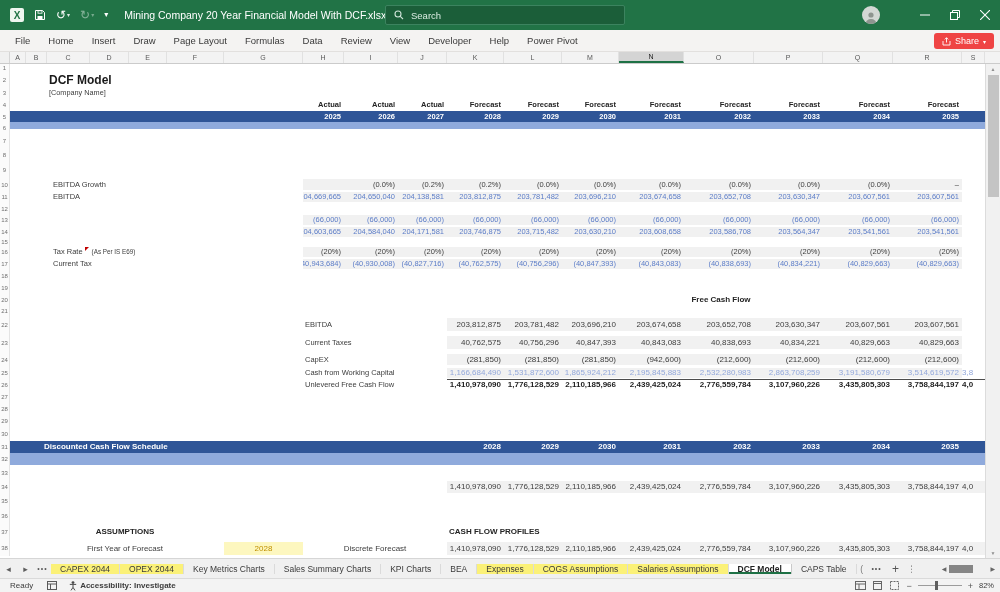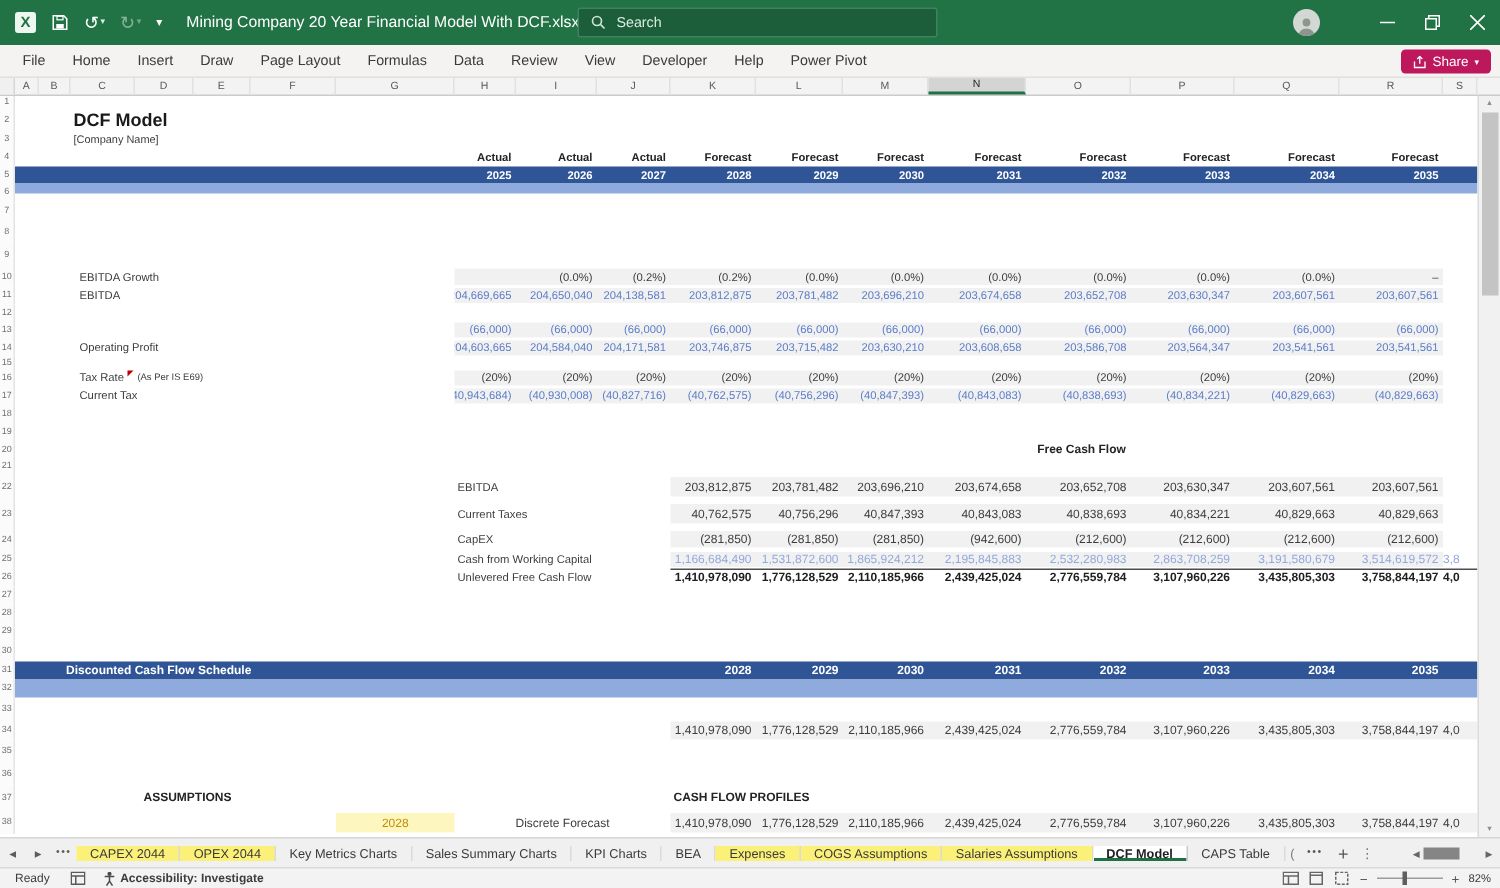--- a/index.html
+++ b/index.html
@@ -17,21 +17,21 @@
   .doc-title{margin-left:16px;font-size:10.5px;white-space:nowrap;}
   .searchbox{position:absolute;left:385px;top:5px;width:240px;height:20px;background:#1b5e39;border:1px solid #3c835f;border-radius:2px;display:flex;align-items:center;gap:7px;padding-left:8px;color:#d9ece1;font-size:9.5px;}
   .win-controls{position:absolute;right:0;top:0;height:30px;display:flex;align-items:center;}
   .avatar{width:18px;height:18px;border-radius:50%;background:#d3d8d4;margin-right:30px;display:flex;align-items:flex-end;justify-content:center;overflow:hidden;}
   .wc{width:30px;height:30px;display:flex;align-items:center;justify-content:center;}
 
   
   .ribbon{position:absolute;top:30px;left:0;width:1000px;height:22px;background:#f4f3f2;border-bottom:1px solid #e2e0de;display:flex;align-items:center;}
   #ribbon-tabs{display:flex;margin-left:6px;justify-content:center;}
   .rtab{font-size:9.5px;color:#3a3a3a;padding:0 9px;line-height:21px;white-space:nowrap;}
-  .share{position:absolute;right:6px;top:3px;height:16px;background:#be185d;color:#fff;border-radius:3px;font-size:9px;display:flex;align-items:center;gap:4px;padding:0 8px;}
+  .share{position:absolute;right:6px;top:3px;height:16px;background:#ef4444;color:#fff;border-radius:3px;font-size:9px;display:flex;align-items:center;gap:4px;padding:0 8px;}
 
   
   #col-headers{position:absolute;top:52px;left:0;width:1000px;height:12px;background:#f3f3f3;border-bottom:1px solid #cbcbcb;}
   .colhdr{position:absolute;top:0;height:11px;font-size:7px;color:#585858;display:flex;align-items:center;justify-content:center;border-right:1px solid #e1e1e1;}
   .colhdr.sel{background:#d4d4d4;border-bottom:2px solid #1e7145;color:#1c1c1c;}
   .corner{position:absolute;left:0;top:0;width:10px;height:11px;border-right:1px solid #d5d5d5;background:#f0f0f0;}
 
   
   #grid{position:absolute;top:64px;left:0;width:1000px;height:494px;background:#fff;overflow:hidden;}
   .rowhdr{position:absolute;left:0;width:10px;background:#fbfbfb;border-right:1px solid #e4e4e4;font-size:6px;color:#6f6f6f;display:flex;align-items:center;justify-content:center;}
@@ -297,23 +297,20 @@
       <div class="cell blue right" style="left: 398px; top: 150px; width: 49px; height: 12px;">(66,000)</div>
       <div class="cell blue right" style="left: 447px; top: 150px; width: 57px; height: 12px;">(66,000)</div>
       <div class="cell blue right" style="left: 504px; top: 150px; width: 58px; height: 12px;">(66,000)</div>
       <div class="cell blue right" style="left: 562px; top: 150px; width: 57px; height: 12px;">(66,000)</div>
       <div class="cell blue right" style="left: 619px; top: 150px; width: 65px; height: 12px;">(66,000)</div>
       <div class="cell blue right" style="left: 684px; top: 150px; width: 70px; height: 12px;">(66,000)</div>
       <div class="cell blue right" style="left: 754px; top: 150px; width: 69px; height: 12px;">(66,000)</div>
       <div class="cell blue right" style="left: 823px; top: 150px; width: 70px; height: 12px;">(66,000)</div>
       <div class="cell blue right" style="left: 893px; top: 150px; width: 69px; height: 12px;">(66,000)</div>
       <div class="stripe" style="left: 303px; top: 163px; width: 659px; height: 10px;"></div>
-      <div class="cell leftp" style="left: 47px; top: 162px; width: 256px; height: 12px;">
-        <span>Operating Profit</span>
-      </div>
       <div class="cell blue right" style="left: 303px; top: 162px; width: 41px; height: 12px;">204,603,665</div>
       <div class="cell blue right" style="left: 344px; top: 162px; width: 54px; height: 12px;">204,584,040</div>
       <div class="cell blue right" style="left: 398px; top: 162px; width: 49px; height: 12px;">204,171,581</div>
       <div class="cell blue right" style="left: 447px; top: 162px; width: 57px; height: 12px;">203,746,875</div>
       <div class="cell blue right" style="left: 504px; top: 162px; width: 58px; height: 12px;">203,715,482</div>
       <div class="cell blue right" style="left: 562px; top: 162px; width: 57px; height: 12px;">203,630,210</div>
       <div class="cell blue right" style="left: 619px; top: 162px; width: 65px; height: 12px;">203,608,658</div>
       <div class="cell blue right" style="left: 684px; top: 162px; width: 70px; height: 12px;">203,586,708</div>
       <div class="cell blue right" style="left: 754px; top: 162px; width: 69px; height: 12px;">203,564,347</div>
       <div class="cell blue right" style="left: 823px; top: 162px; width: 70px; height: 12px;">203,541,561</div>
@@ -419,20 +416,21 @@
       <div class="cell right" style="left: 504px; top: 417px; width: 58px; height: 12px; font-size: 8px;">1,776,128,529</div>
       <div class="cell right" style="left: 562px; top: 417px; width: 57px; height: 12px; font-size: 8px;">2,110,185,966</div>
       <div class="cell right" style="left: 619px; top: 417px; width: 65px; height: 12px; font-size: 8px;">2,439,425,024</div>
       <div class="cell right" style="left: 684px; top: 417px; width: 70px; height: 12px; font-size: 8px;">2,776,559,784</div>
       <div class="cell right" style="left: 754px; top: 417px; width: 69px; height: 12px; font-size: 8px;">3,107,960,226</div>
       <div class="cell right" style="left: 823px; top: 417px; width: 70px; height: 12px; font-size: 8px;">3,435,805,303</div>
       <div class="cell right" style="left: 893px; top: 417px; width: 69px; height: 12px; font-size: 8px;">3,758,844,197</div>
       <div class="cell " style="left: 962px; top: 417px; width: 23px; height: 12px; font-size: 8px;">4,0</div>
       <div class="cell heading center" style="left: 26px; top: 459px; width: 198px; height: 17px;">ASSUMPTIONS</div>
       <div class="cell heading leftp2" style="left: 447px; top: 459px; width: 237px; height: 17px;">CASH FLOW PROFILES</div>
+      <div class="cell center" style="left: 26px; top: 478px; width: 198px; height: 13px; font-size: 8px;">First Year of Forecast</div>
       <div class="cell input-cell center" style="left: 224px; top: 478px; width: 79px; height: 13px; font-size: 8px;">2028</div>
       <div class="cell center" style="left: 303px; top: 478px; width: 144px; height: 13px; font-size: 8px;">Discrete Forecast</div>
       <div class="stripe" style="left: 447px; top: 478px; width: 538px; height: 13px;"></div>
       <div class="cell right" style="left: 447px; top: 478px; width: 57px; height: 13px; font-size: 8px;">1,410,978,090</div>
       <div class="cell right" style="left: 504px; top: 478px; width: 58px; height: 13px; font-size: 8px;">1,776,128,529</div>
       <div class="cell right" style="left: 562px; top: 478px; width: 57px; height: 13px; font-size: 8px;">2,110,185,966</div>
       <div class="cell right" style="left: 619px; top: 478px; width: 65px; height: 13px; font-size: 8px;">2,439,425,024</div>
       <div class="cell right" style="left: 684px; top: 478px; width: 70px; height: 13px; font-size: 8px;">2,776,559,784</div>
       <div class="cell right" style="left: 754px; top: 478px; width: 69px; height: 13px; font-size: 8px;">3,107,960,226</div>
       <div class="cell right" style="left: 823px; top: 478px; width: 70px; height: 13px; font-size: 8px;">3,435,805,303</div>

